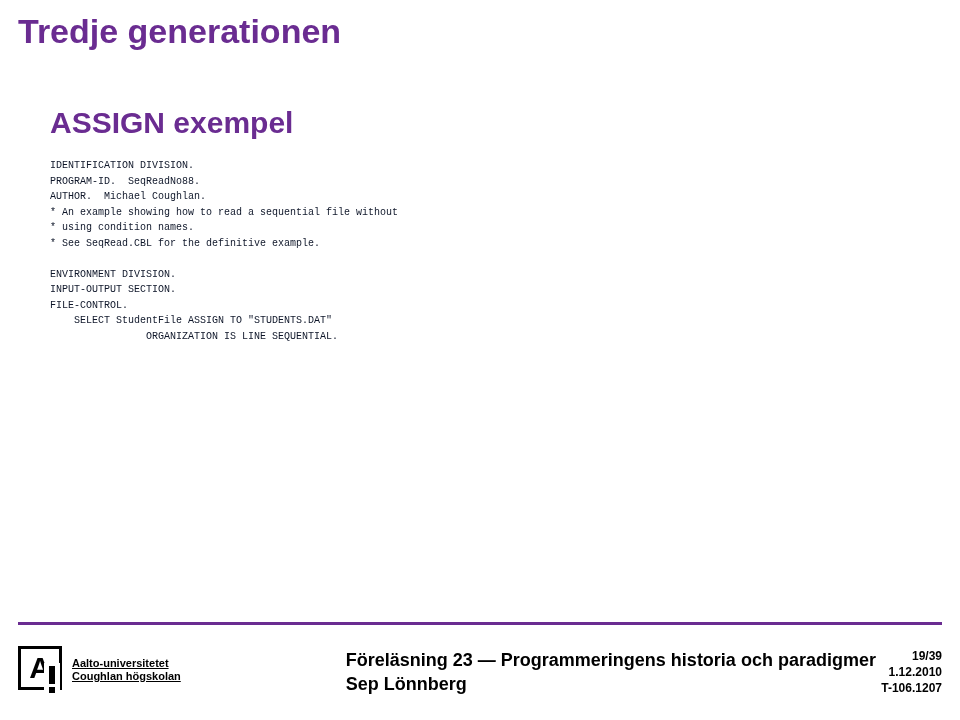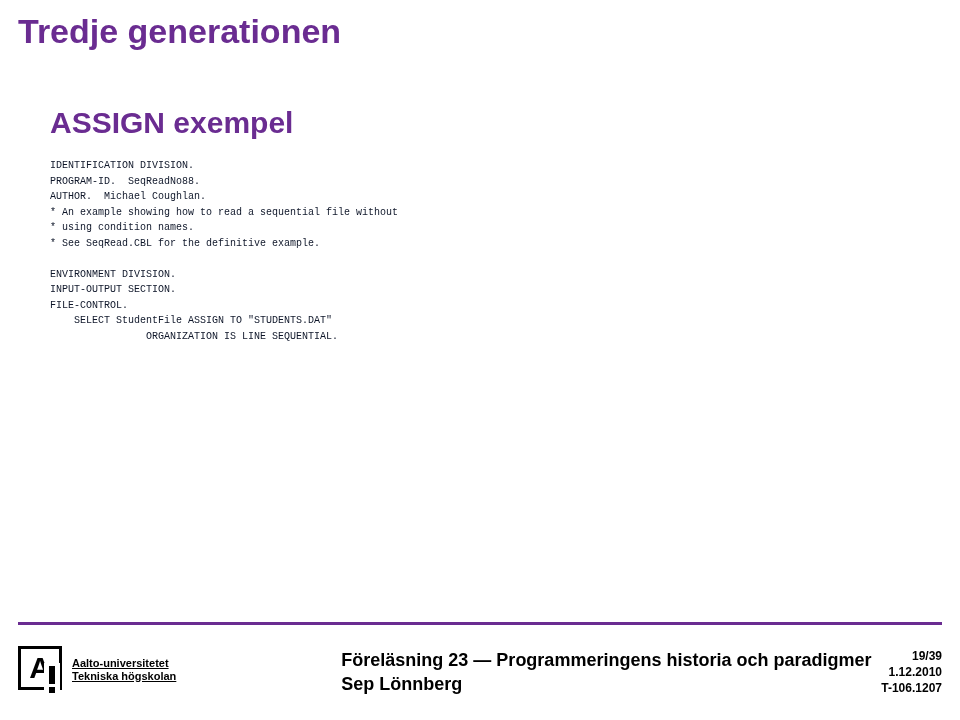--- a/index.html
+++ b/index.html
@@ -152,21 +152,21 @@
     <div class="logo">
       <div class="logo-mark">
         <span>A</span>
         <span class="exclaim">
           <span class="bar"></span>
           <span class="dot"></span>
         </span>
       </div>
       <div class="logo-text">
         <span>Aalto-universitetet</span>
-        <span>Tekniska högskolan</span>
+        <span>Coughlan högskolan</span>
       </div>
     </div>
 
     <div class="footer-center">
       <div>Föreläsning 23 — Programmeringens historia och paradigmer</div>
       <div>Sep Lönnberg</div>
     </div>
 
     <div class="footer-right">
       <div>19/39</div>

